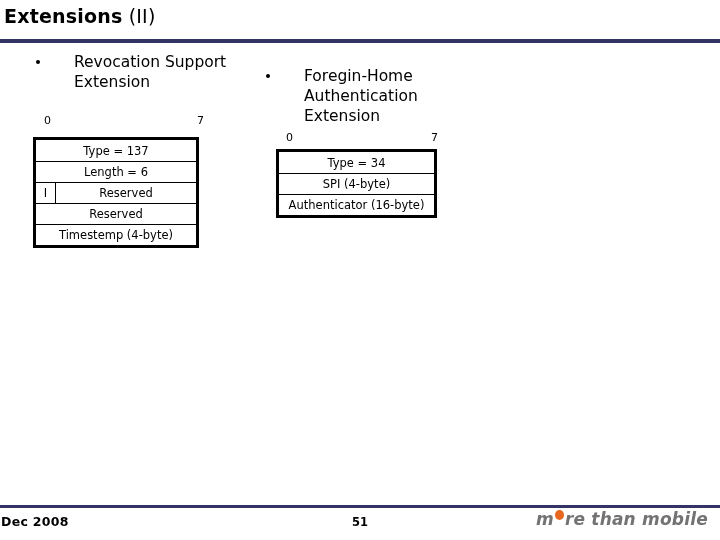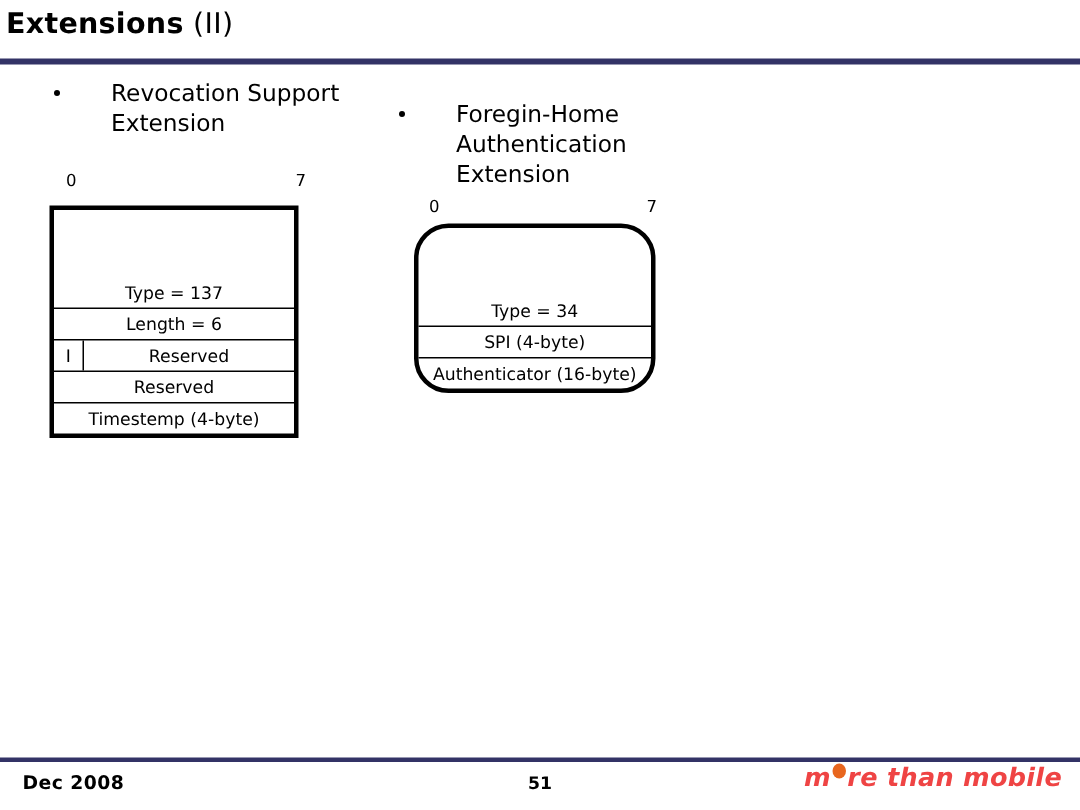--- a/index.html
+++ b/index.html
@@ -84,21 +84,21 @@
   .packet-row {
     border-top: 1.5px solid #000;
     height: 21px;
     display: flex;
     align-items: center;
     justify-content: center;
     font-size: 11.5px;
     box-sizing: border-box;
     position: relative;
   }
-  .packet-row:first-child { border-top: none; margin-top: 44px; }
+  .packet-row:first-child { border-top: none; }
 
   .split-row { padding: 0; }
   .split-cell-flag {
     width: 20px;
     height: 100%;
     border-right: 1.5px solid #000;
     display: flex;
     align-items: center;
     justify-content: center;
     font-size: 11.5px;
@@ -118,21 +118,21 @@
   .footer-rule {
     position: absolute;
     left: 0;
     top: 505px;
     width: 720px;
     height: 3px;
     background: #333366;
   }
   .footer-date {
     position: absolute;
-    left: 15px;
+    left: 1px;
     top: 514px;
     font-size: 12.5px;
     font-weight: bold;
     letter-spacing: 0.3px;
   }
   .footer-page {
     position: absolute;
     left: 0;
     right: 0;
     top: 515px;
@@ -140,21 +140,21 @@
     font-size: 11.5px;
     font-weight: bold;
   }
   .footer-logo {
     position: absolute;
     right: 12px;
     top: 509px;
     font-size: 17px;
     font-weight: bold;
     font-style: italic;
-    color: #ef4444;
+    color: #737373;
     white-space: nowrap;
     letter-spacing: 0.2px;
   }
   .logo-dot {
     display: inline-block;
     width: 9px;
     height: 10px;
     border-radius: 50%;
     background: #E8661E;
     position: relative;
@@ -210,21 +210,21 @@
     <div class="bullet-text">Foregin-Home
 Authentication
 Extension</div>
   </div>
 
   <div class="bit-ruler" style="left:286px; top:131px; width:152px;">
     <span class="bit-left">0</span>
     <span class="bit-right">7</span>
   </div>
 
-  <div class="packet" style="left:276px; top:149px; width:161px;border-radius:23px;">
+  <div class="packet" style="left:276px; top:149px; width:161px;">
     <div class="packet-row">
       <span>Type = 34</span>
     </div>
     <div class="packet-row">
       <span>SPI (4-byte)</span>
     </div>
     <div class="packet-row">
       <span>Authenticator (16-byte)</span>
     </div>
   </div>

